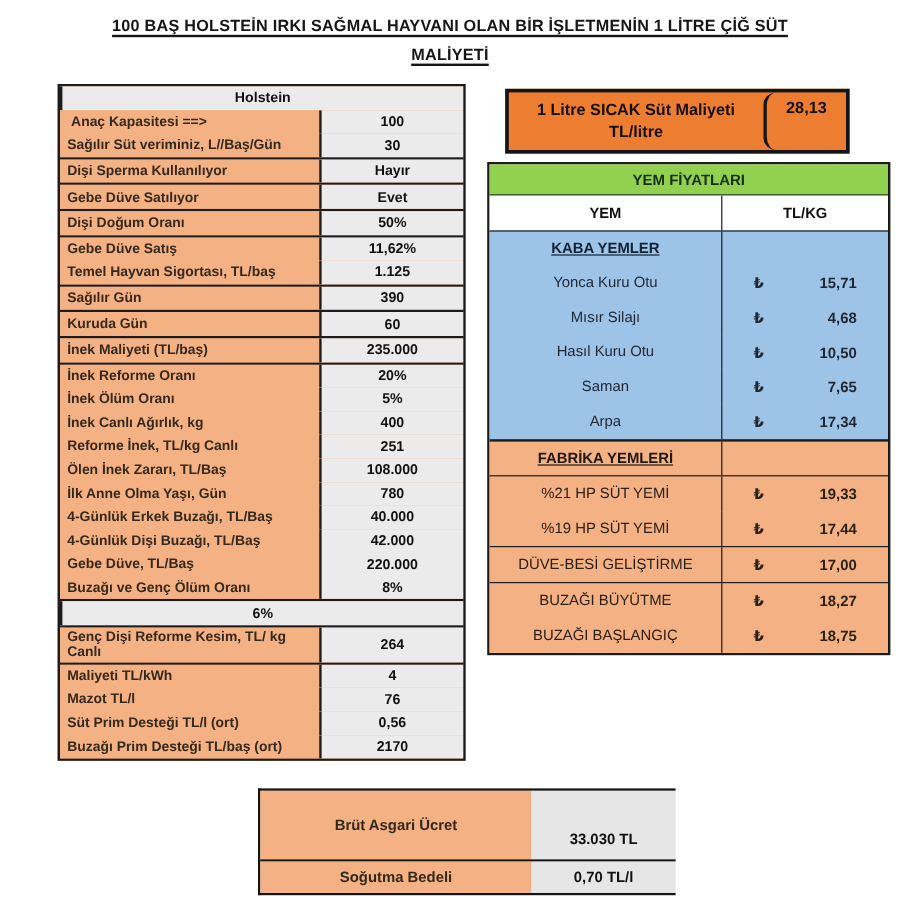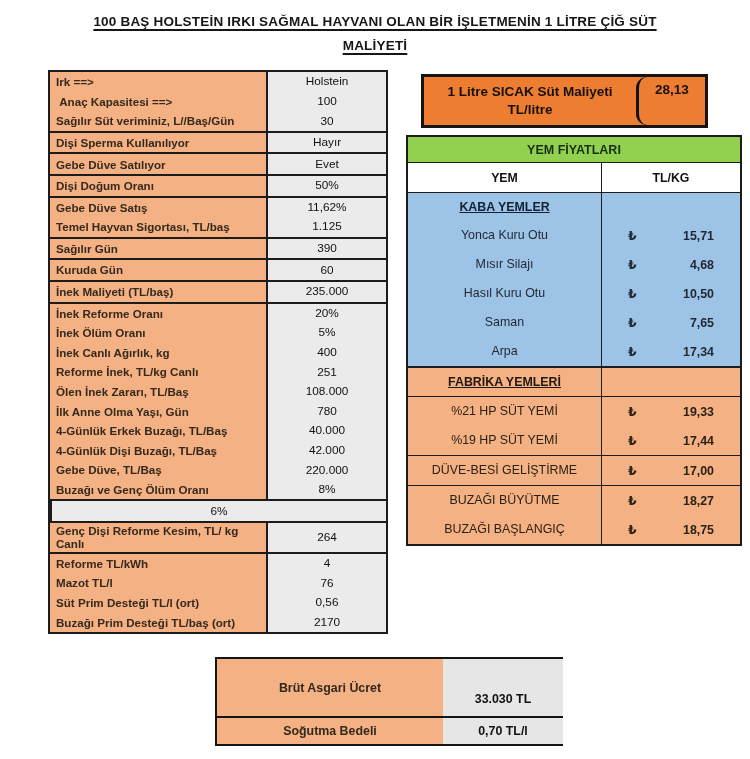--- a/index.html
+++ b/index.html
@@ -42,21 +42,21 @@
     width:216px;display:flex;align-items:center;
     padding:1px 4px 1px 6px;
     font-size:11.6px;font-weight:700;color:#35291d;
     background:var(--salmon);
     line-height:1.15;white-space:pre-wrap;
   }
   .pvalue{
     flex:1;display:flex;align-items:center;justify-content:center;
     border-left:2px solid var(--line);
     background:var(--cellgray);
-    font-size:11.8px;font-weight:400;color:#111;
+    font-size:11.8px;font-weight:700;color:#111;
     text-align:center;line-height:1.1;
   }
   
   .cost-box{
     position:absolute;left:421px;top:74px;width:287px;height:54px;
     background:var(--orange);
     border:3px solid #141414;
     display:flex;align-items:stretch;
   }
   .cost-label{
@@ -143,21 +143,20 @@
 <body>
 
 <div class="title">
   <span><span class="u">100 BAŞ HOLSTEİN IRKI SAĞMAL HAYVANI OLAN BİR İŞLETMENİN 1 LİTRE  ÇİĞ SÜT</span></span>
   <span><span class="u">MALİYETİ</span></span>
 </div>
 
 <div class="ptable">
     <div class="pgroup">
       <div class="prow">
-        <div class="plabel">Irk ==&gt;</div>
         <div class="pvalue">Holstein</div>
       </div>
       <div class="prow">
         <div class="plabel"> Anaç Kapasitesi ==&gt;</div>
         <div class="pvalue">100</div>
       </div>
       <div class="prow">
         <div class="plabel">Sağılır Süt veriminiz, L//Baş/Gün</div>
         <div class="pvalue">30</div>
       </div>
@@ -256,21 +255,21 @@
       </div>
     </div>
     <div class="pgroup">
       <div class="prow">
         <div class="plabel">Genç Dişi Reforme Kesim, TL/ kg Canlı</div>
         <div class="pvalue">264</div>
       </div>
     </div>
     <div class="pgroup">
       <div class="prow">
-        <div class="plabel">Reforme TL/kWh</div>
+        <div class="plabel">Maliyeti TL/kWh</div>
         <div class="pvalue">4</div>
       </div>
       <div class="prow">
         <div class="plabel">Mazot TL/l</div>
         <div class="pvalue">76</div>
       </div>
       <div class="prow">
         <div class="plabel">Süt Prim Desteği TL/l (ort)</div>
         <div class="pvalue">0,56</div>
       </div>

